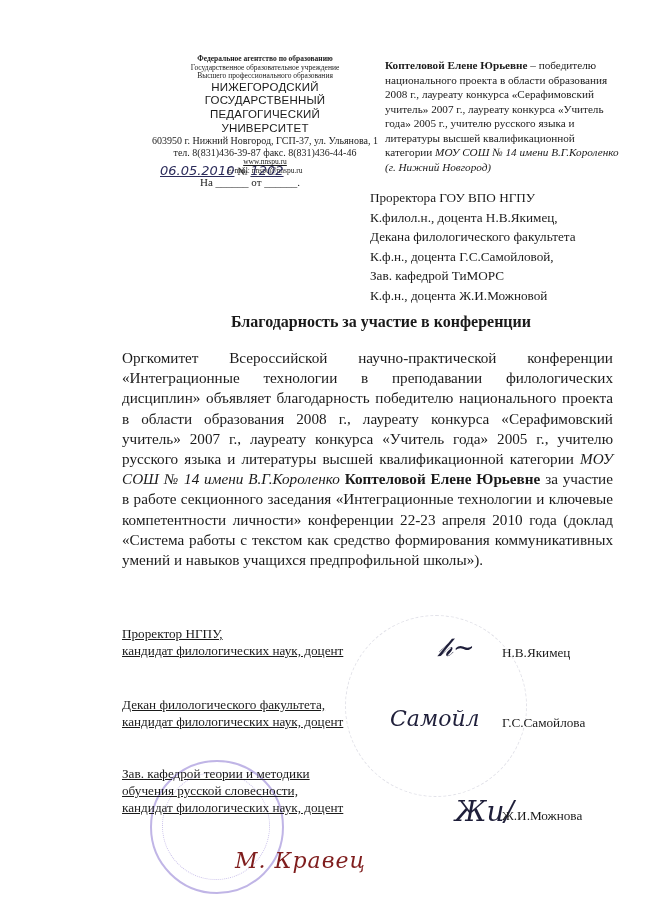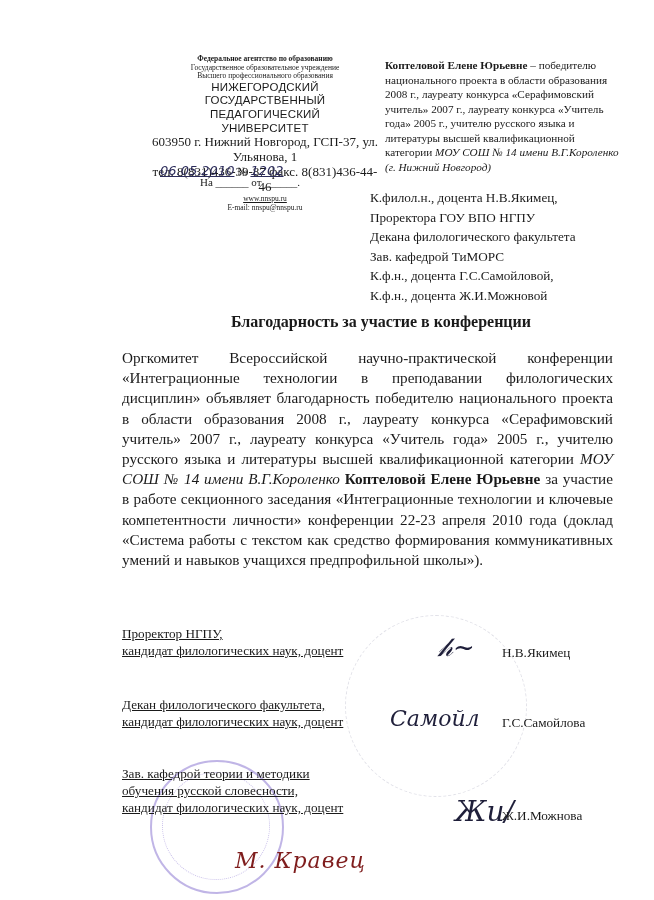--- a/index.html
+++ b/index.html
@@ -6,21 +6,21 @@
   body {
     width: 654px; height: 900px; background: #ffffff; position: relative; overflow: hidden;
     font-family: "Liberation Serif", serif; color: #1a1a1a;
   }
   .abs { position: absolute; }
   
   #letterhead { left: 150px; top: 55px; width: 230px; text-align: center; line-height: 1.15; }
   #letterhead .agency { font-size: 7.5px; font-weight: bold; }
   #letterhead .small { font-size: 7.5px; }
   #letterhead .uni { font-family: "Liberation Sans", sans-serif; font-size: 11.5px; letter-spacing: 0.2px; line-height: 1.18; }
-  #letterhead .addr { font-size: 13px; }
+  #letterhead .addr { font-size: 10px; }
   #letterhead .link { text-decoration: underline; font-size: 7.5px; }
   #reg-line { left: 160px; top: 163px; width: 230px; font-size: 11px; }
   #reg-line .hand { font-family: "DejaVu Sans", sans-serif; font-style: italic; color: #2b2b5a; font-size: 13px; text-decoration: underline; }
   #ref-line { left: 200px; top: 176px; font-size: 11px; }
   
   #addressee { left: 385px; top: 58px; width: 235px; font-size: 11.2px; line-height: 14.5px; }
   #addressee b { font-weight: bold; }
   #addressee i { font-style: italic; }
   #recipients { left: 370px; top: 188px; width: 260px; font-size: 13.2px; line-height: 19.6px; }
   
@@ -69,25 +69,25 @@
   <span>№</span>
   <span class="hand">1202</span>
 </div>
 <div id="ref-line" class="abs">На ______ от ______.</div>
 
 <div id="addressee" class="abs">
   <b>Коптеловой Елене Юрьевне</b><span> – победителю национального проекта в области образования 2008 г., лауреату конкурса «Серафимовский учитель» 2007 г., лауреату конкурса «Учитель года» 2005 г., учителю русского языка и литературы высшей квалификационной категории </span><i>МОУ СОШ № 14 имени В.Г.Короленко (г. Нижний Новгород)</i>
 </div>
 
 <div id="recipients" class="abs">
+  <div>Проректора ГОУ ВПО НГПУ</div>
   <div>К.филол.н., доцента Н.В.Якимец,</div>
-  <div>Проректора ГОУ ВПО НГПУ</div>
   <div>Декана филологического факультета</div>
+  <div>К.ф.н., доцента Г.С.Самойловой,</div>
   <div>Зав. кафедрой ТиМОРС</div>
-  <div>К.ф.н., доцента Г.С.Самойловой,</div>
   <div>К.ф.н., доцента Ж.И.Можновой</div>
 </div>
 
 <div id="doc-title" class="abs">Благодарность за участие в конференции</div>
 
 <div id="body-text" class="abs"><span>Оргкомитет Всероссийской научно-практической конференции «Интеграционные технологии в преподавании филологических дисциплин» объявляет благодарность победителю национального проекта в области образования 2008 г., лауреату конкурса «Серафимовский учитель» 2007 г., лауреату конкурса «Учитель года» 2005 г., учителю русского языка и литературы высшей квалификационной категории </span><i>МОУ СОШ № 14 имени В.Г.Короленко</i> <b>Коптеловой Елене Юрьевне</b><span> за участие в работе секционного заседания «Интеграционные технологии и ключевые компетентности личности» конференции 22-23 апреля 2010 года (доклад «Система работы с текстом как средство формирования коммуникативных умений и навыков учащихся предпрофильной школы»).</span></div>
 
 <div id="stamp" class="abs"></div>
 
 <div class="abs sig-block" style="top:625px;">

